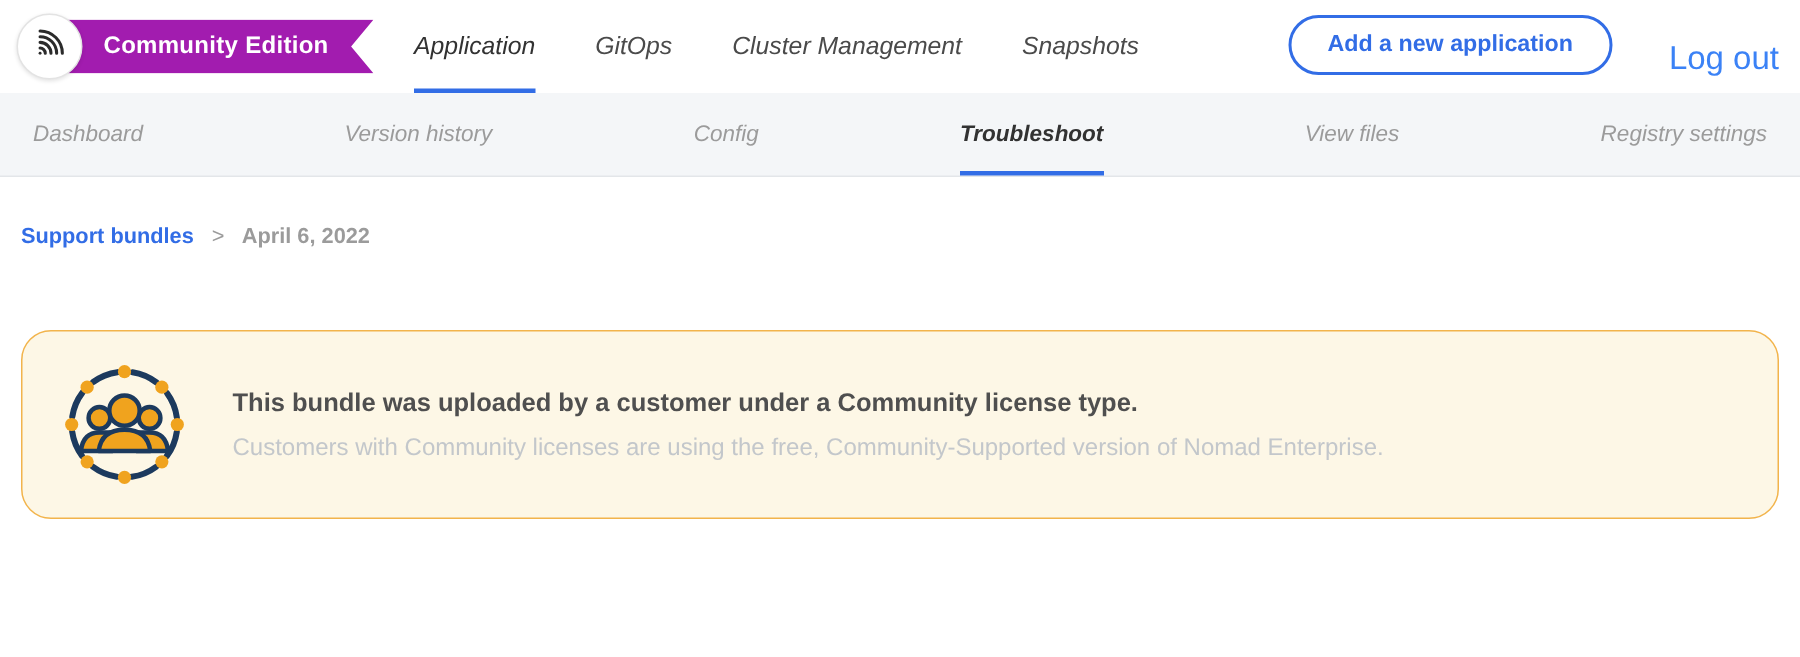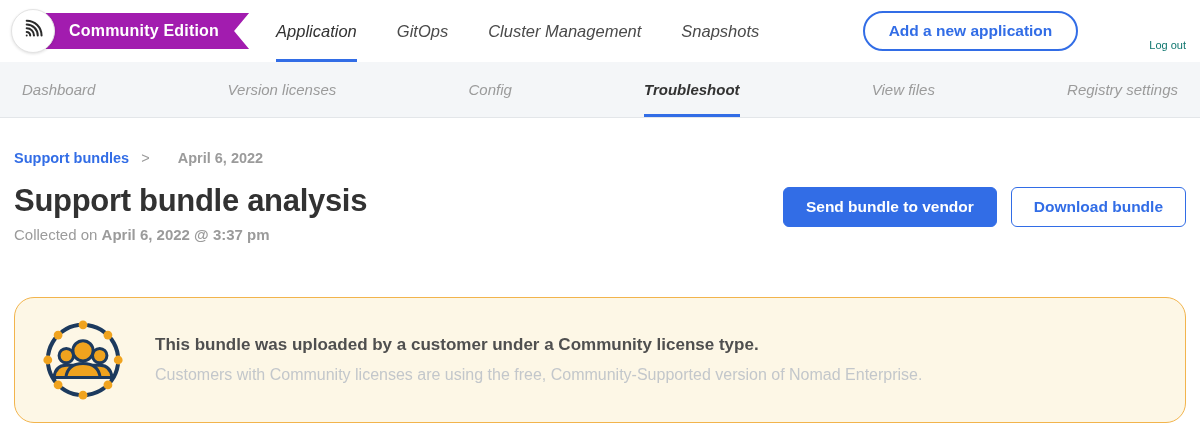--- a/index.html
+++ b/index.html
@@ -46,37 +46,37 @@
     font-weight: 500;
     display: flex; align-items: center;
     height: 100%;
     margin-right: 40px;
     border-bottom: 3px solid transparent;
     padding-top: 3px;
     cursor: pointer;
     white-space: nowrap;
   }
   .nav-link.active { color: #323232; border-bottom-color: #326DE6; }
-  .nav-actions { margin-left: auto; display: flex; align-items: flex-end; margin-right: 14px; gap: 33px; }
+  .nav-actions { margin-left: auto; display: flex; align-items: flex-start; margin-right: 14px; }
   .add-btn {
     background: #ffffff;
     border: 2px solid #326DE6;
     color: #326DE6;
     font-family: "Liberation Sans", sans-serif;
     font-size: 15.5px;
     font-weight: bold;
     padding: 9px 24px;
     border-radius: 21px;
     cursor: pointer;
     white-space: nowrap;
   }
   .logout {
     margin-left: 38px;
-    font-size: 11px;
-    color: #0f766e;
+    font-size: 22px;
+    color: #3b82f6;
     cursor: pointer;
     white-space: nowrap;
     margin-top: 16px;
   }
 
   
   .subnav {
     height: 56px;
     background: #F4F6F8;
     border-bottom: 1px solid #E3E6E9;
@@ -97,21 +97,21 @@
     font-style: italic;
   }
   .subnav-item.active { color: #323232; font-weight: bold; border-bottom-color: #326DE6; }
 
   
   .content { padding: 32px 14px 0 14px; }
 
   .breadcrumb { font-size: 14.5px; font-weight: bold; }
   .breadcrumb .crumb-link { color: #326DE6; cursor: pointer; text-decoration: none; }
   .breadcrumb .crumb-sep { color: #9B9B9B; margin: 0 8px; font-weight: normal; }
-  .breadcrumb .crumb-current { color: #9B9B9B; margin-left: 16px; }
+  .breadcrumb .crumb-current { color: #9B9B9B; }
 
   .page-header { display: flex; justify-content: space-between; align-items: flex-start; margin-top: 17px; }
   .page-title {
     font-size: 31px;
     font-weight: bold;
     color: #323232;
     letter-spacing: -0.3px;
     line-height: 1.15;
   }
   .collected { margin-top: 7px; font-size: 15px; color: #9B9B9B; font-weight: 500; }
@@ -172,48 +172,35 @@
   </nav>
 
   <div class="nav-actions">
     <button class="add-btn">Add a new application</button>
     <div class="logout">Log out</div>
   </div>
 </header>
 
 <nav class="subnav">
   <div class="subnav-item">Dashboard</div>
-  <div class="subnav-item">Version licenses</div>
+  <div class="subnav-item">Version history</div>
   <div class="subnav-item">Config</div>
   <div class="subnav-item active">Troubleshoot</div>
   <div class="subnav-item">View files</div>
   <div class="subnav-item">Registry settings</div>
 </nav>
 
 <main class="content">
 
   <div class="breadcrumb">
     <a class="crumb-link">Support bundles</a>
     <span class="crumb-sep">&gt;</span>
     <span class="crumb-current">April 6, 2022</span>
   </div>
 
-  <div class="page-header">
-    <div>
-      <h1 class="page-title">Support bundle analysis</h1>
-      <div class="collected">
-        <span>Collected on</span>
-        <span class="collected-date">April 6, 2022 @ 3:37 pm</span>
-      </div>
-    </div>
-    <div class="header-buttons">
-      <button class="btn btn-primary">Send bundle to vendor</button>
-      <button class="btn btn-secondary">Download bundle</button>
-    </div>
-  </div>
 
   <section class="banner">
     <div class="banner-icon">
       <svg width="88" height="88" viewBox="0 0 100 100">
 
         <circle cx="50" cy="50" r="40" fill="none" stroke="#1C3A5E" stroke-width="4.6" stroke-dasharray="20 11.42" stroke-dashoffset="25.7" stroke-linecap="round"></circle>
 
         <g fill="#F0A31E">
           <circle cx="90" cy="50" r="5"></circle>
           <circle cx="78.3" cy="78.3" r="5"></circle>

